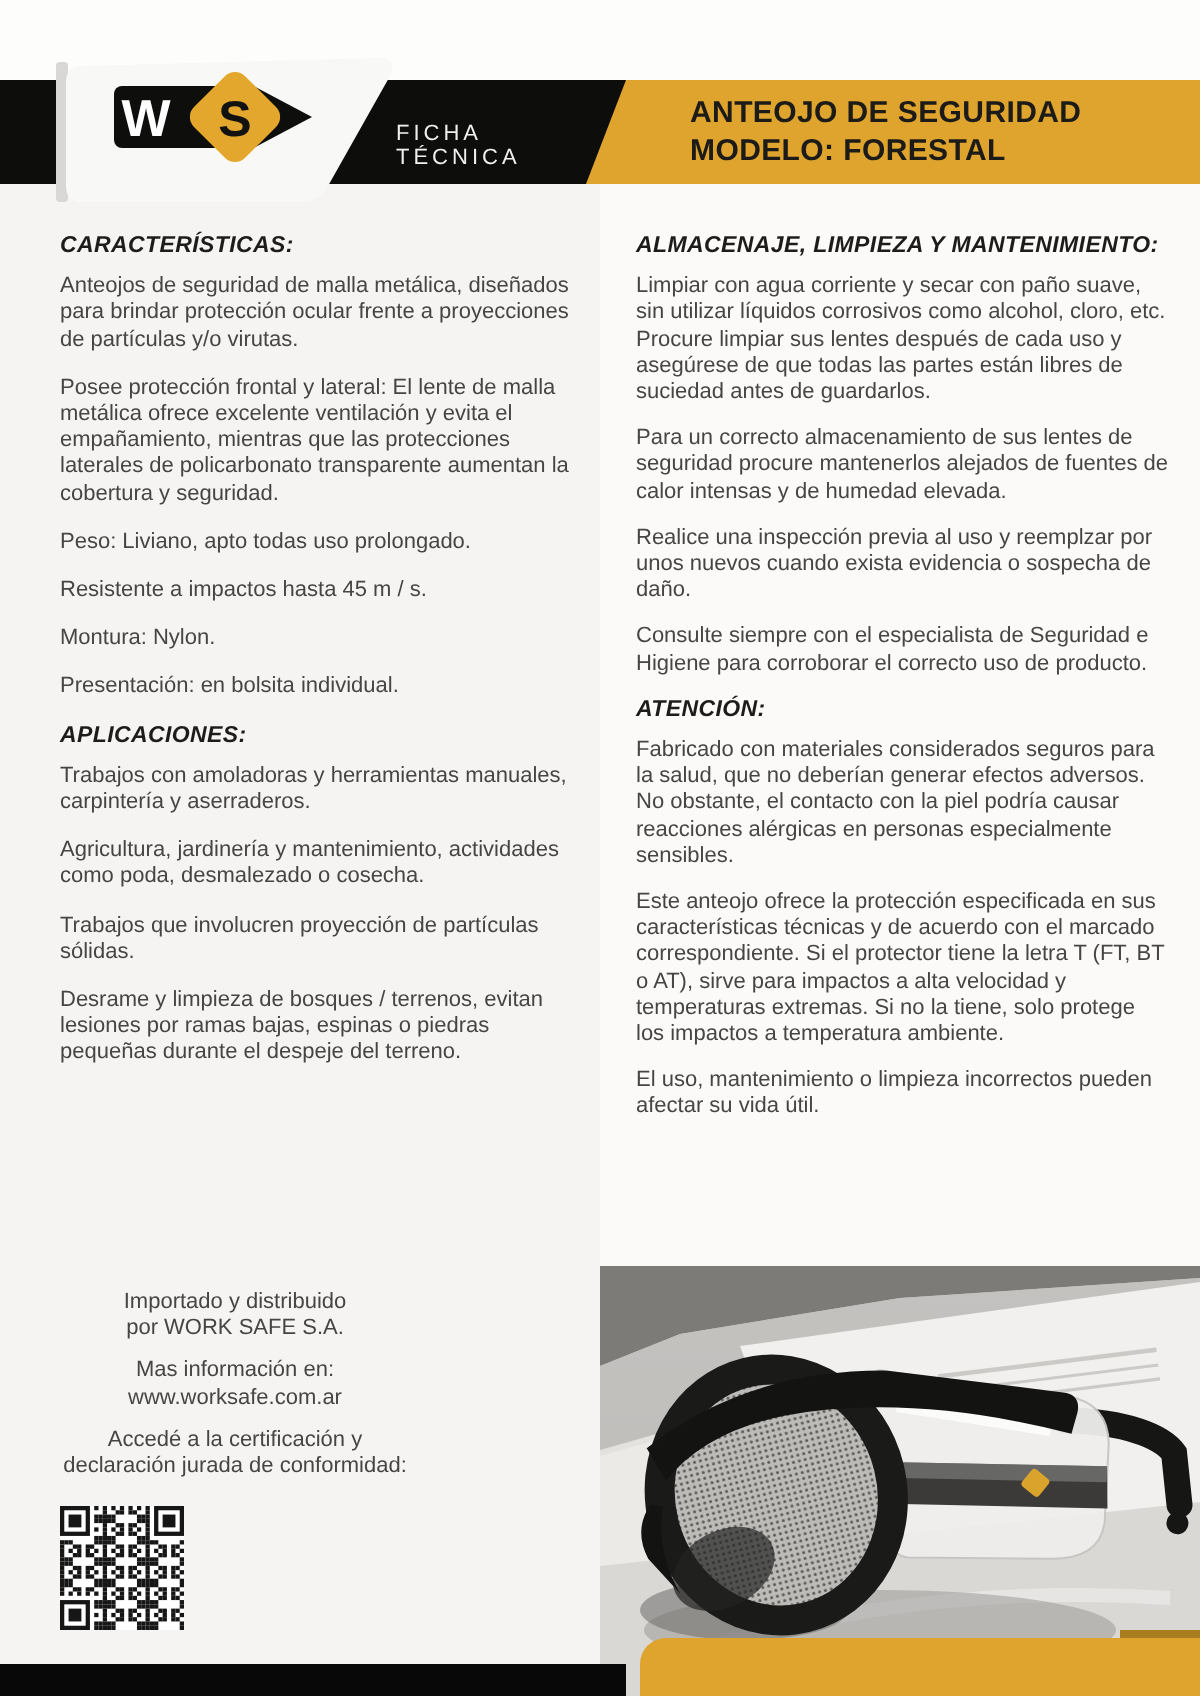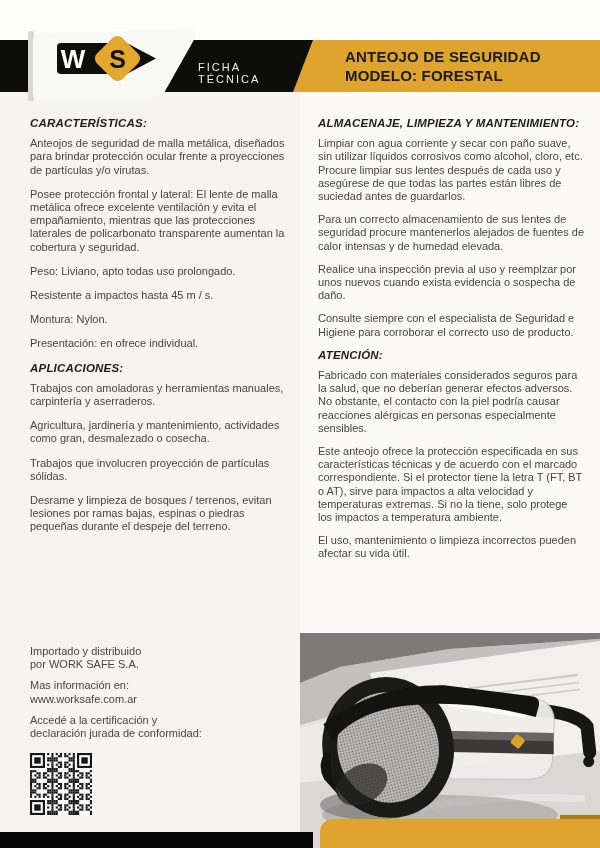--- a/index.html
+++ b/index.html
@@ -37,21 +37,21 @@
     color:#1d1c1a;font-weight:800;font-style:italic;font-size:11.5px;
     letter-spacing:.2px;margin:0 0 7px 0;
   }
   .col p{margin:0 0 11px 0;}
   .col-right p{margin-bottom:10px;}
   .sec{margin-bottom:9px;}
 
   
   .footer-left{position:absolute;left:30px;top:645px;width:175px;color:#464544;
     font-size:11px;line-height:13.2px;}
-  .footer-left .blk{margin-bottom:8px;}
+  .footer-left .blk{margin-bottom:8px;text-align:center;}
   .qr{position:absolute;left:30px;top:753px;width:62px;height:62px;background:#fff;}
 
   
   .photo{position:absolute;left:300px;top:633px;width:300px;height:215px;}
   .band-darkgold{position:absolute;left:560px;top:815px;width:40px;height:33px;background:#a87e20;}
   .band-yellow{position:absolute;left:320px;top:819px;width:280px;height:29px;background:#dfa42e;
     border-top-left-radius:13px;}
   .band-black{position:absolute;left:0;top:832px;width:313px;height:16px;background:#080808;}
 </style>
 </head>
@@ -83,26 +83,26 @@
   </svg>
 
   <div class="col col-left">
     <div class="sec">
       <div class="sec-heading">CARACTERÍSTICAS:</div>
       <p>Anteojos de seguridad de malla metálica, diseñados para brindar protección ocular frente a proyecciones de partículas y/o virutas.</p>
       <p>Posee protección frontal y lateral: El lente de malla metálica ofrece excelente ventilación y evita el empañamiento, mientras que las protecciones laterales de policarbonato transparente aumentan la cobertura y seguridad.</p>
       <p>Peso: Liviano, apto todas uso prolongado.</p>
       <p>Resistente a impactos hasta 45 m / s.</p>
       <p>Montura: Nylon.</p>
-      <p>Presentación: en ofrece individual.</p>
+      <p>Presentación: en bolsita individual.</p>
     </div>
     <div class="sec">
       <div class="sec-heading">APLICACIONES:</div>
       <p>Trabajos con amoladoras y herramientas manuales, carpintería y aserraderos.</p>
-      <p>Agricultura, jardinería y mantenimiento, actividades como gran, desmalezado o cosecha.</p>
+      <p>Agricultura, jardinería y mantenimiento, actividades como poda, desmalezado o cosecha.</p>
       <p>Trabajos que involucren proyección de partículas sólidas.</p>
       <p>Desrame y limpieza de bosques / terrenos, evitan lesiones por ramas bajas, espinas o piedras pequeñas durante el despeje del terreno.</p>
     </div>
   </div>
 
   <div class="col col-right">
     <div class="sec">
       <div class="sec-heading">ALMACENAJE, LIMPIEZA Y MANTENIMIENTO:</div>
       <p>Limpiar con agua corriente y secar con paño suave, sin utilizar líquidos corrosivos como alcohol, cloro, etc. Procure limpiar sus lentes después de cada uso y asegúrese de que todas las partes están libres de suciedad antes de guardarlos.</p>
       <p>Para un correcto almacenamiento de sus lentes de seguridad procure mantenerlos alejados de fuentes de calor intensas y de humedad elevada.</p>

